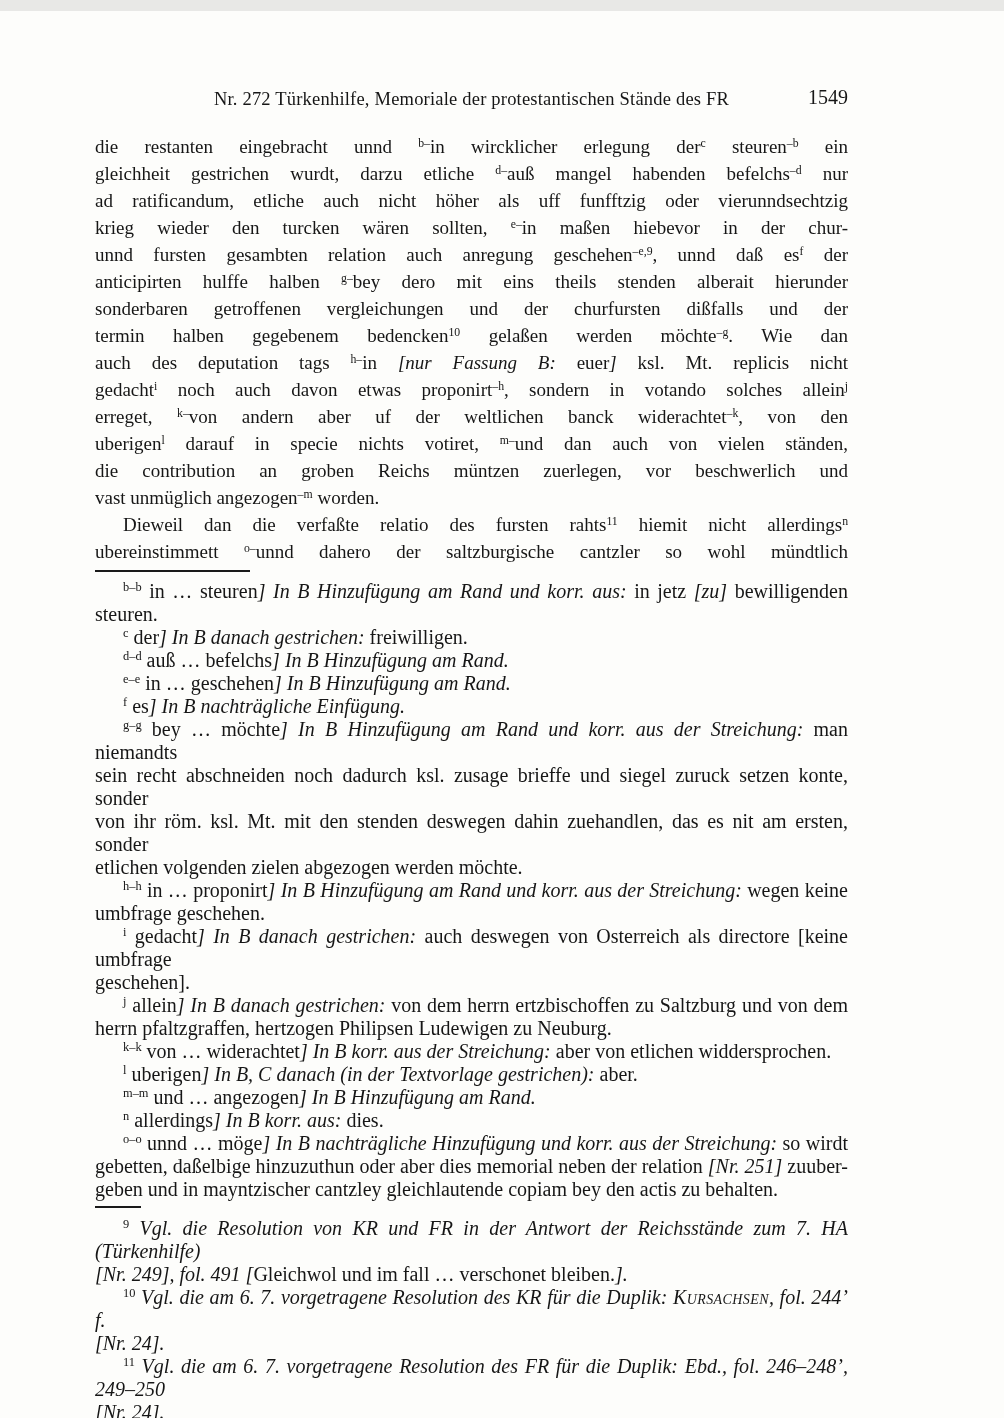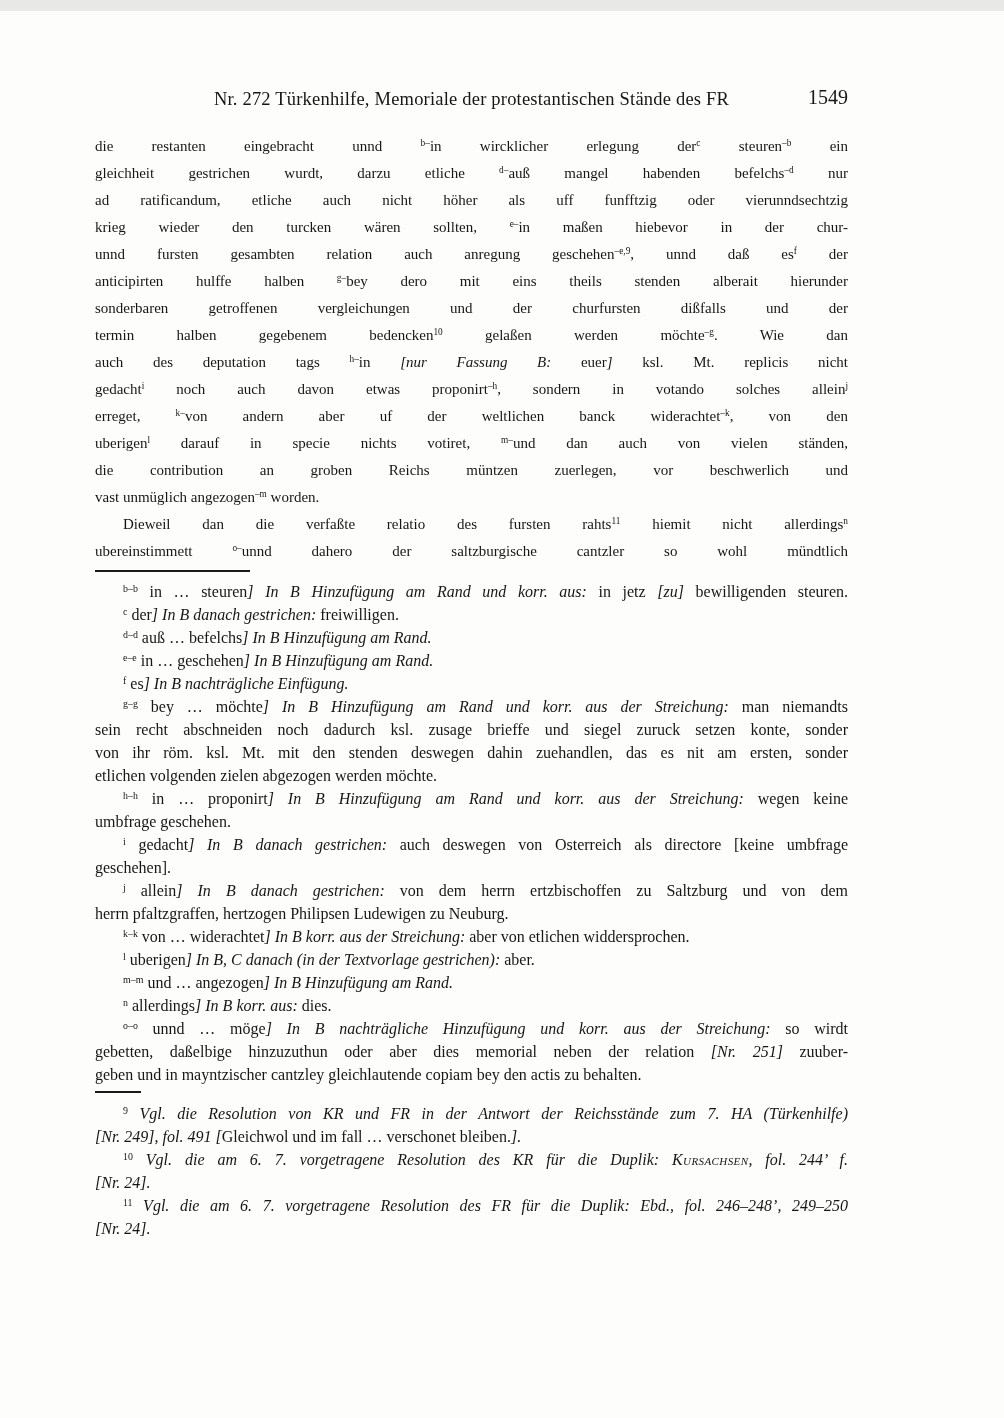--- a/index.html
+++ b/index.html
@@ -11,22 +11,22 @@
     font-family:"Liberation Serif","DejaVu Serif",serif;
     overflow:hidden;
     margin:11px auto;
   }
   .content { position:absolute; left:95px; top:78px; width:753px; }
 
   .runhead { position:relative; height:24px; font-size:18.5px; margin-bottom:20px; }
   .runhead-title { text-align:center; letter-spacing:0.2px; }
   .runhead-page { position:absolute; right:0; top:-3px; font-size:20px; }
 
-  .maintext { font-size:15px; line-height:27px; }
-  .apparatus, .footnotes { font-size:16px; line-height:23px; }
+  .maintext { font-size:19px; line-height:27px; }
+  .apparatus, .footnotes { font-size:20px; line-height:23px; }
 
   .tline { text-align:justify; text-align-last:justify; white-space:normal; }
   .tline.nojust { text-align-last:left; }
   .tline.ind { text-indent:28px; }
 
   sup {
     font-size:0.62em;
     line-height:0;
     position:relative;
     top:-0.55em;

